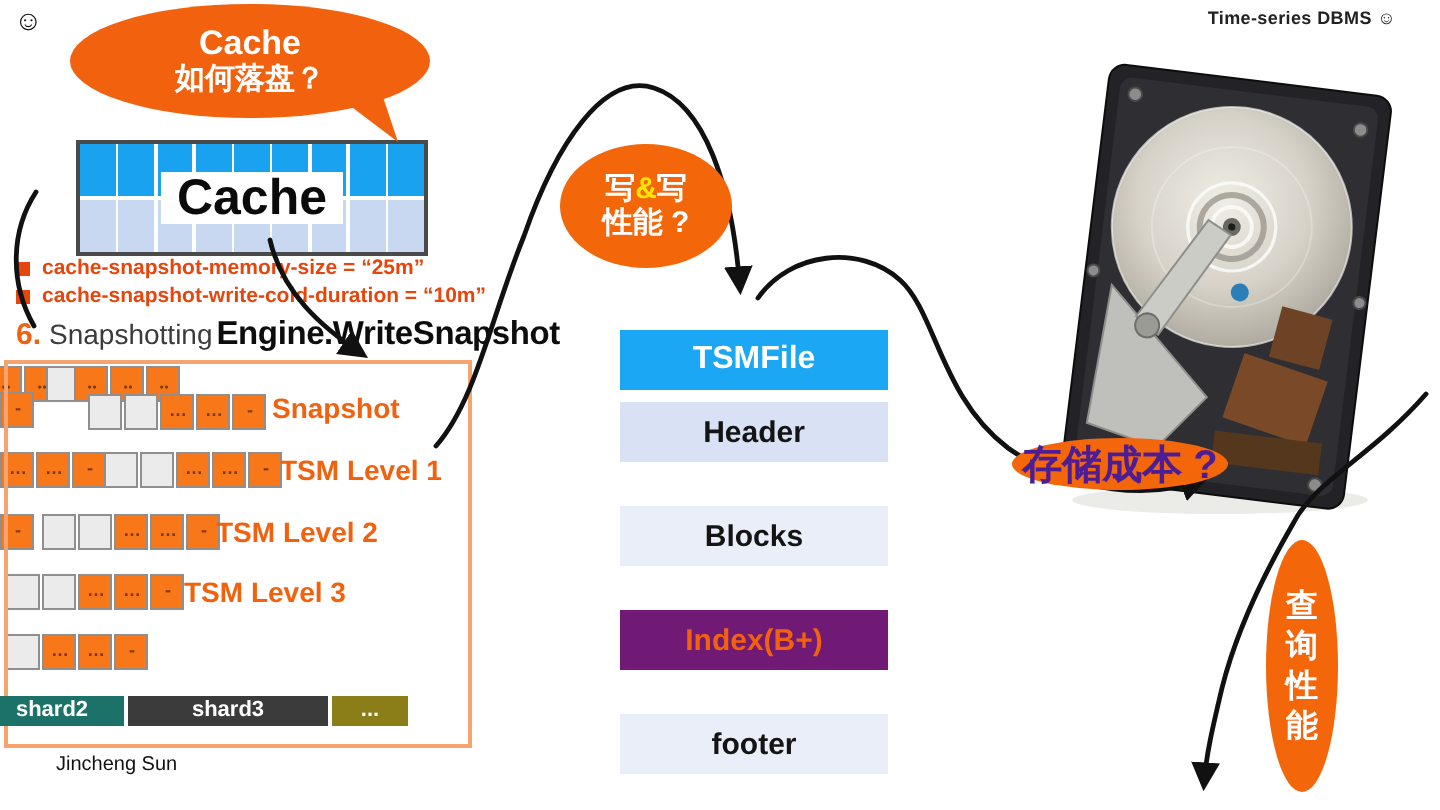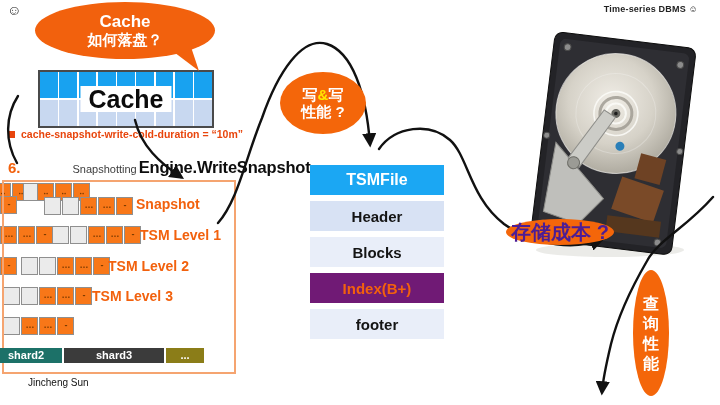--- a/index.html
+++ b/index.html
@@ -28,21 +28,21 @@
 
   
   .cfg{left:8px;top:127px;z-index:1;}
   .cfgline{display:flex;align-items:center;height:14px;}
   .cfgsq{width:7px;height:7px;margin-right:6px;flex:none;}
   .cfgtxt{font-size:10.5px;font-weight:bold;white-space:nowrap;}
 
   
   .heading{left:8px;top:158px;display:flex;align-items:baseline;z-index:1;}
   .h-num{font-size:15px;font-weight:bold;margin-right:4px;}
-  .h-small{font-size:11px;color:#3c3c3c;margin-right:2px;margin-left:48px;}
+  .h-small{font-size:14px;color:#3c3c3c;margin-right:2px;}
   .h-main{font-size:16.5px;font-weight:bold;color:#0d0d0d;letter-spacing:-.2px;}
 
   
   .tsmbox{left:2px;top:180px;width:230px;height:190px;border:2px solid #F5A470;z-index:1;}
   .cellgroup{position:absolute;display:flex;}
   .cell{width:15px;height:16px;border:1px solid #8F8F8F;margin-right:1px;
         font-size:9px;line-height:14px;text-align:center;color:#7A3A00;font-weight:bold;letter-spacing:-1px;overflow:hidden;}
   .rowlabel{position:absolute;font-size:14px;font-weight:bold;white-space:nowrap;}
 
   
@@ -121,20 +121,24 @@
         <div style="background: rgb(200, 216, 240);"></div>
         <div style="background: rgb(200, 216, 240);"></div>
         <div style="background: rgb(200, 216, 240);"></div>
       </div>
     <div class="cachelabel">Cache</div>
   </div>
 
   <div class="abs cfg">
     <div class="cfgline">
       <span class="cfgsq" style="background: rgb(232, 69, 12);"></span>
+      <span class="cfgtxt" style="color: rgb(232, 69, 12);">cache-snapshot-memory-size =  “25m”</span>
+    </div>
+    <div class="cfgline">
+      <span class="cfgsq" style="background: rgb(232, 69, 12);"></span>
       <span class="cfgtxt" style="color: rgb(232, 69, 12);">cache-snapshot-write-cold-duration = “10m”</span>
     </div>
   </div>
 
   <div class="abs heading">
     <span class="h-num" style="color: rgb(242, 97, 13);">6.</span>
     <span class="h-small">Snapshotting</span>
     <span class="h-main">Engine.WriteSnapshot</span>
   </div>
 
@@ -213,21 +217,21 @@
 
   <div class="abs wbubble" style="background: rgb(244, 102, 10);">
     <div class="l1">
       <span>写</span><span id="ampspan" style="color: rgb(255, 230, 0);">&amp;</span><span>写</span>
     </div>
     <div class="l2">性能 ?</div>
   </div>
 
   <div class="abs tsmtable">
     <div class="ttitle" style="background: rgb(27, 167, 243); color: rgb(255, 255, 255);">TSMFile</div>
-    <div style="display:flex;flex-direction:column;gap:6px;">
+    <div style="display:flex;flex-direction:column;gap:22px;">
         <div class="trow" style="background: rgb(216, 226, 244); color: rgb(20, 20, 20);">Header</div>
         <div class="trow" style="background: rgb(233, 238, 249); color: rgb(20, 20, 20);">Blocks</div>
         <div class="trow" style="background: #701a75; color: rgb(242, 97, 13);">Index(B+)</div>
         <div class="trow" style="background: rgb(233, 238, 249); color: rgb(20, 20, 20);">footer</div>
       </div>
   </div>
 
   <div class="abs hdd">
     <svg width="180" height="228" viewBox="0 0 180 228">
       <defs>

